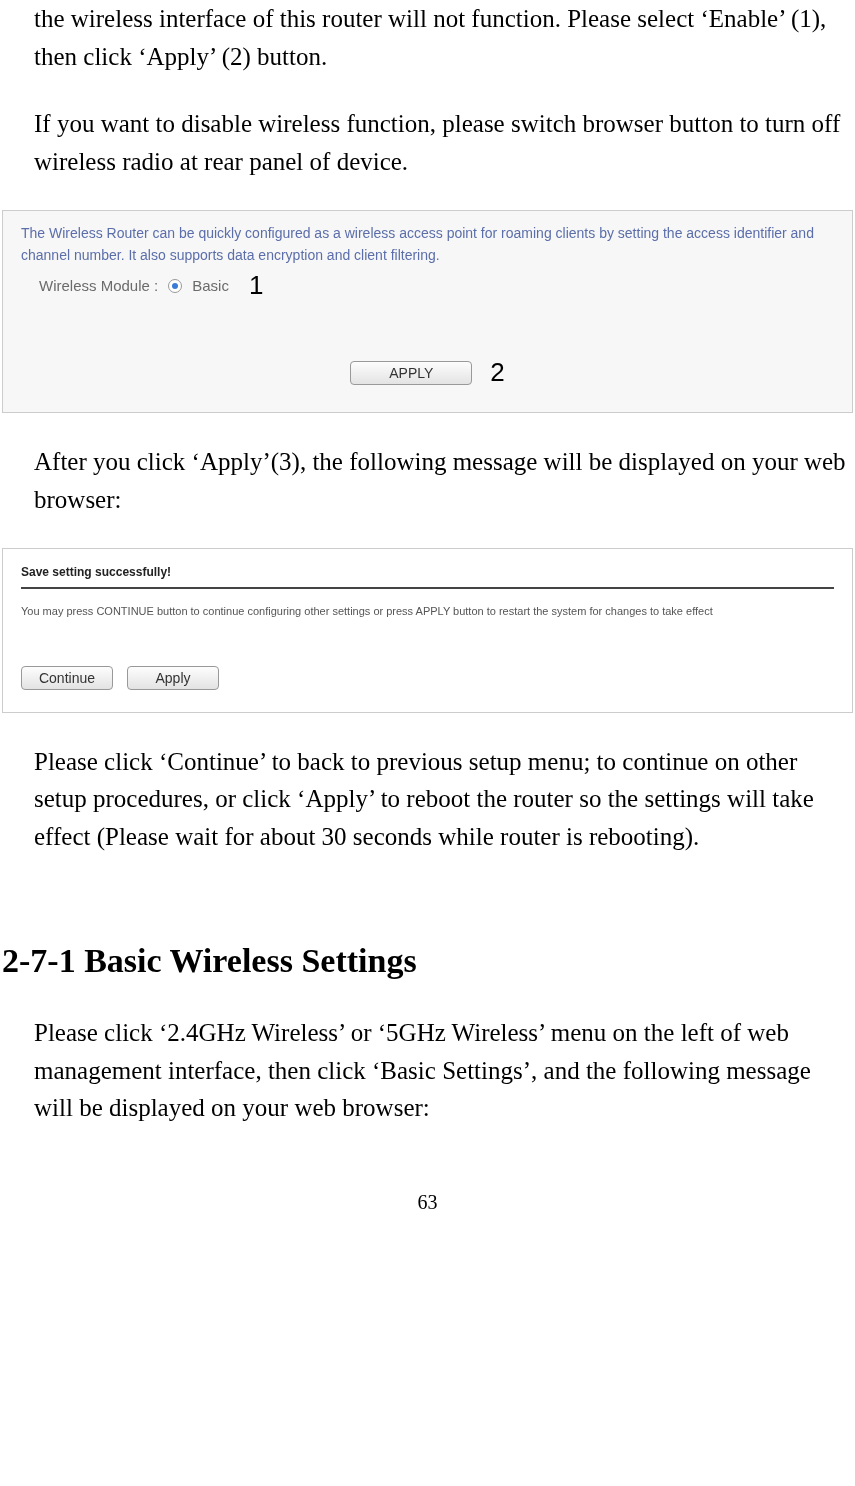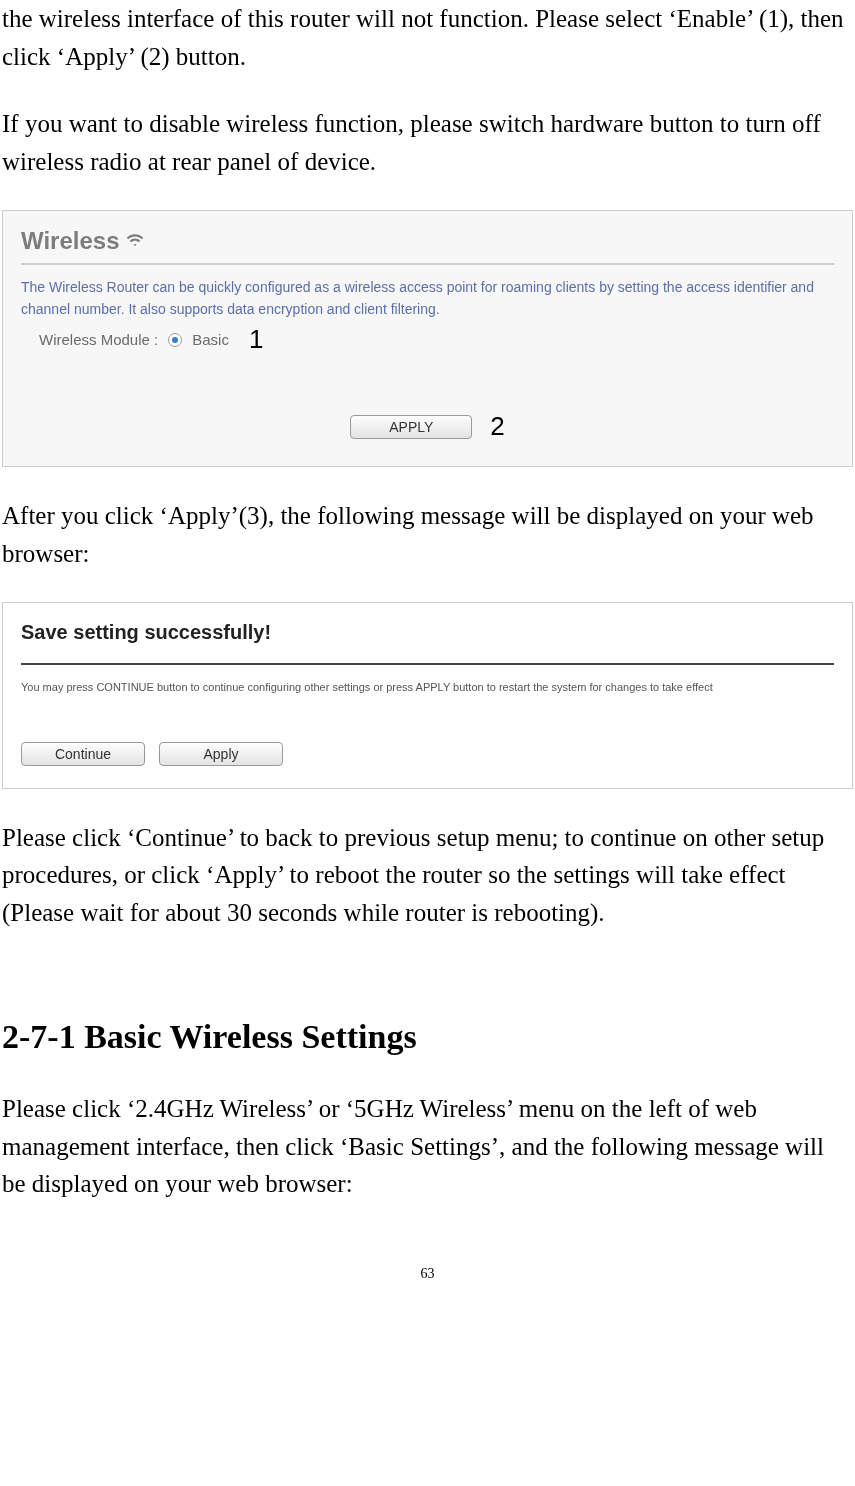--- a/index.html
+++ b/index.html
@@ -5,65 +5,55 @@
     * { box-sizing: border-box; margin: 0; padding: 0; }
     body {
       width: 855px;
       font-family: "Times New Roman", Times, serif;
       font-size: 25px;
       line-height: 1.5;
       color: #000;
       background: #fff;
       padding: 0 2px;
     }
-    .para { margin-bottom: 30px; }
+    .para { margin-bottom: 30px; margin-left: 32px; }
     
     .panel { border: 1px solid #ccc; background: #f7f7f7; margin-bottom: 30px; }
     
     .wireless-panel { padding: 12px 18px 20px; font-family: Arial, sans-serif; }
     .wp-title-row { display: flex; align-items: center; gap: 6px; margin-bottom: 12px; }
     .wp-title { font-size: 24px; font-weight: bold; color: #7d7d7d; border-bottom: 2px solid #ccc; padding-bottom: 4px; flex: 1; display: flex; align-items: center; gap: 6px; }
     .signal-icon svg { width: 18px; height: 18px; }
     .wp-desc { font-size: 14px; color: #5b6eaa; line-height: 1.55; }
     .wp-module-row { display: flex; align-items: center; gap: 10px; font-size: 15px; color: #6b6b6b; padding-left: 18px; margin-bottom: 48px; }
     .radio-dot { width: 14px; height: 14px; border-radius: 50%; border: 1px solid #999; display: inline-flex; align-items: center; justify-content: center; background: #fff; }
     .radio-dot::after { content: ""; width: 6px; height: 6px; border-radius: 50%; background: #3a7bd5; }
     .annot-1 { font-family: Arial, sans-serif; font-size: 26px; color: #000; margin-left: 10px; }
     .apply-row { display: flex; align-items: center; justify-content: center; gap: 18px; }
     .btn-apply { font-family: Arial, sans-serif; font-size: 14px; padding: 3px 38px; border: 1px solid #999; border-radius: 4px; background: linear-gradient(#fdfdfd,#e3e3e3); cursor: pointer; color: #333; }
     .annot-2 { font-family: Arial, sans-serif; font-size: 26px; color: #000; }
     
     .save-panel { padding: 14px 18px 22px; font-family: Arial, sans-serif; background: #fff; }
-    .sp-title { font-size: 20px; font-weight: bold; color: #222; border-bottom: 2px solid #444; padding-bottom: 16px; margin-bottom: 14px; }
+    .sp-title { font-size: 12px; font-weight: bold; color: #222; border-bottom: 2px solid #444; padding-bottom: 6px; margin-bottom: 14px; }
     .sp-desc { font-size: 11px; color: #555; line-height: 1.5; margin-bottom: 46px; }
     .sp-buttons { display: flex; gap: 14px; }
-    .btn-small { font-family: Arial, sans-serif; font-size: 14px; padding: 3px 0; width: 124px; border: 1px solid #999; border-radius: 4px; background: linear-gradient(#fdfdfd,#e3e3e3); cursor: pointer; color: #333; text-align: center; }
+    .btn-small { font-family: Arial, sans-serif; font-size: 14px; padding: 3px 0; width: 92px; border: 1px solid #999; border-radius: 4px; background: linear-gradient(#fdfdfd,#e3e3e3); cursor: pointer; color: #333; text-align: center; }
     
     .heading { font-family: "Times New Roman", serif; font-size: 34px; font-weight: bold; margin-bottom: 28px; margin-top: 80px; }
     
-    .page-num { text-align: center; font-size: 14px; margin-top: 60px; }
+    .page-num { text-align: center; font-size: 20px; margin-top: 60px; }
   </style>
 </head>
 <body>
 
 <p class="para">the wireless interface of this router will not function. Please select ‘Enable’ (1), then click ‘Apply’ (2) button.</p>
 
-<p class="para">If you want to disable wireless function, please switch hardware button to turn off wireless radio at rear panel of device.</p>
+<p class="para">If you want to disable wireless function, please switch browser button to turn off wireless radio at rear panel of device.</p>
 
 <div class="panel wireless-panel">
-  <div class="wp-title-row">
-    <div class="wp-title">
-      <span>Wireless</span>
-      <span class="signal-icon">
-        <svg viewBox="0 0 24 24">
-            <path fill="#7d7d7d" d="M12 20l-2-2c1.1-1.1 2.9-1.1 4 0l-2 2zm-5-5l-2-2c3.9-3.9 10.1-3.9 14 0l-2 2c-2.8-2.8-7.2-2.8-10 0zm-4-4l-2-2c6.1-6.1 15.9-6.1 22 0l-2 2c-5-5-13-5-18 0z"></path>
-          </svg>
-      </span>
-    </div>
-  </div>
   <div class="wp-desc">The Wireless Router can be quickly configured as a wireless access point for roaming clients by setting the access identifier and channel number. It also supports data encryption and client filtering.</div>
   <div class="wp-module-row">
     <span>Wireless Module :</span>
     <span class="radio-dot"></span>
     <span>Basic</span>
     <span class="annot-1">1</span>
   </div>
   <div class="apply-row">
     <button class="btn-apply">APPLY</button>
     <span class="annot-2">2</span>

